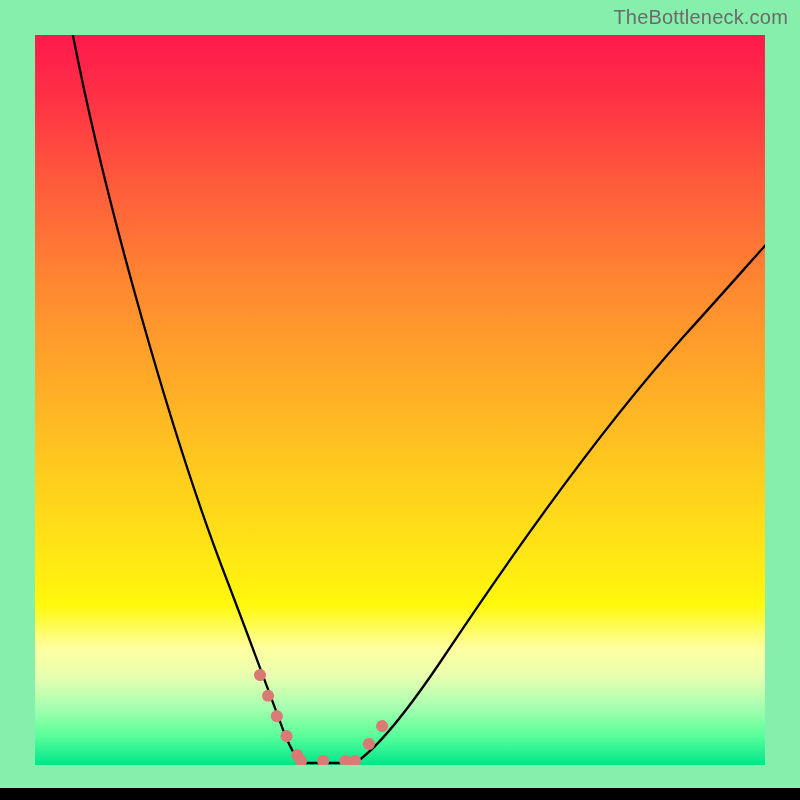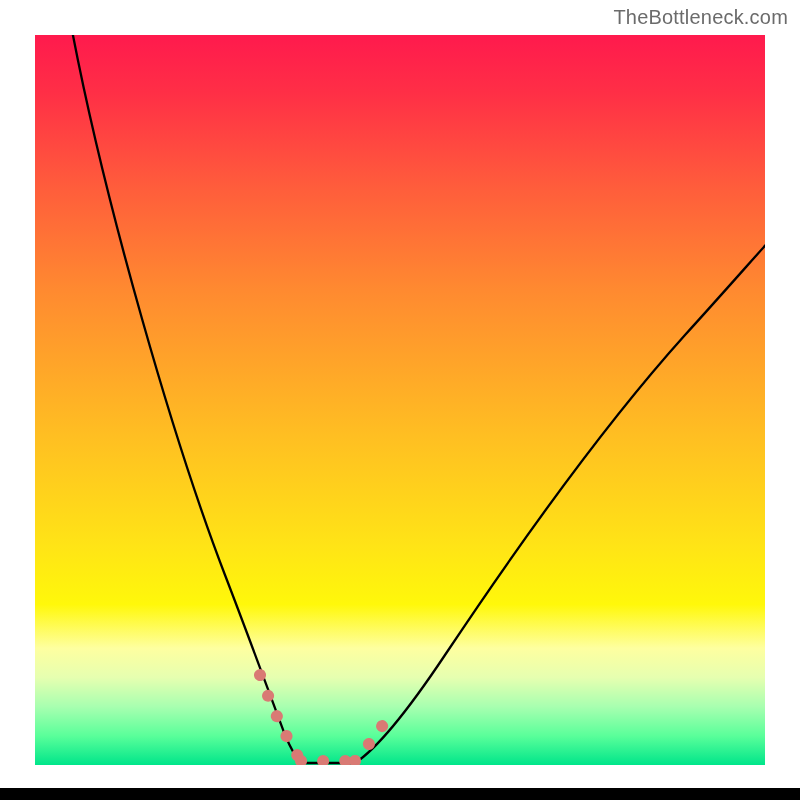--- a/index.html
+++ b/index.html
@@ -9,21 +9,21 @@
     height: 800px;
     overflow: hidden;
     background: #000;
     font-family: Arial, Helvetica, sans-serif;
   }
   .frame {
     position: absolute;
     top: 0; left: 0;
     width: 800px;
     height: 788px;
-    background: #ffffff;
+    background: #86efac;
   }
   .plot-area {
     position: absolute;
     top: 35px;
     left: 35px;
     width: 730px;
     height: 730px;
     overflow: hidden;
   }
   .gradient-bg {

